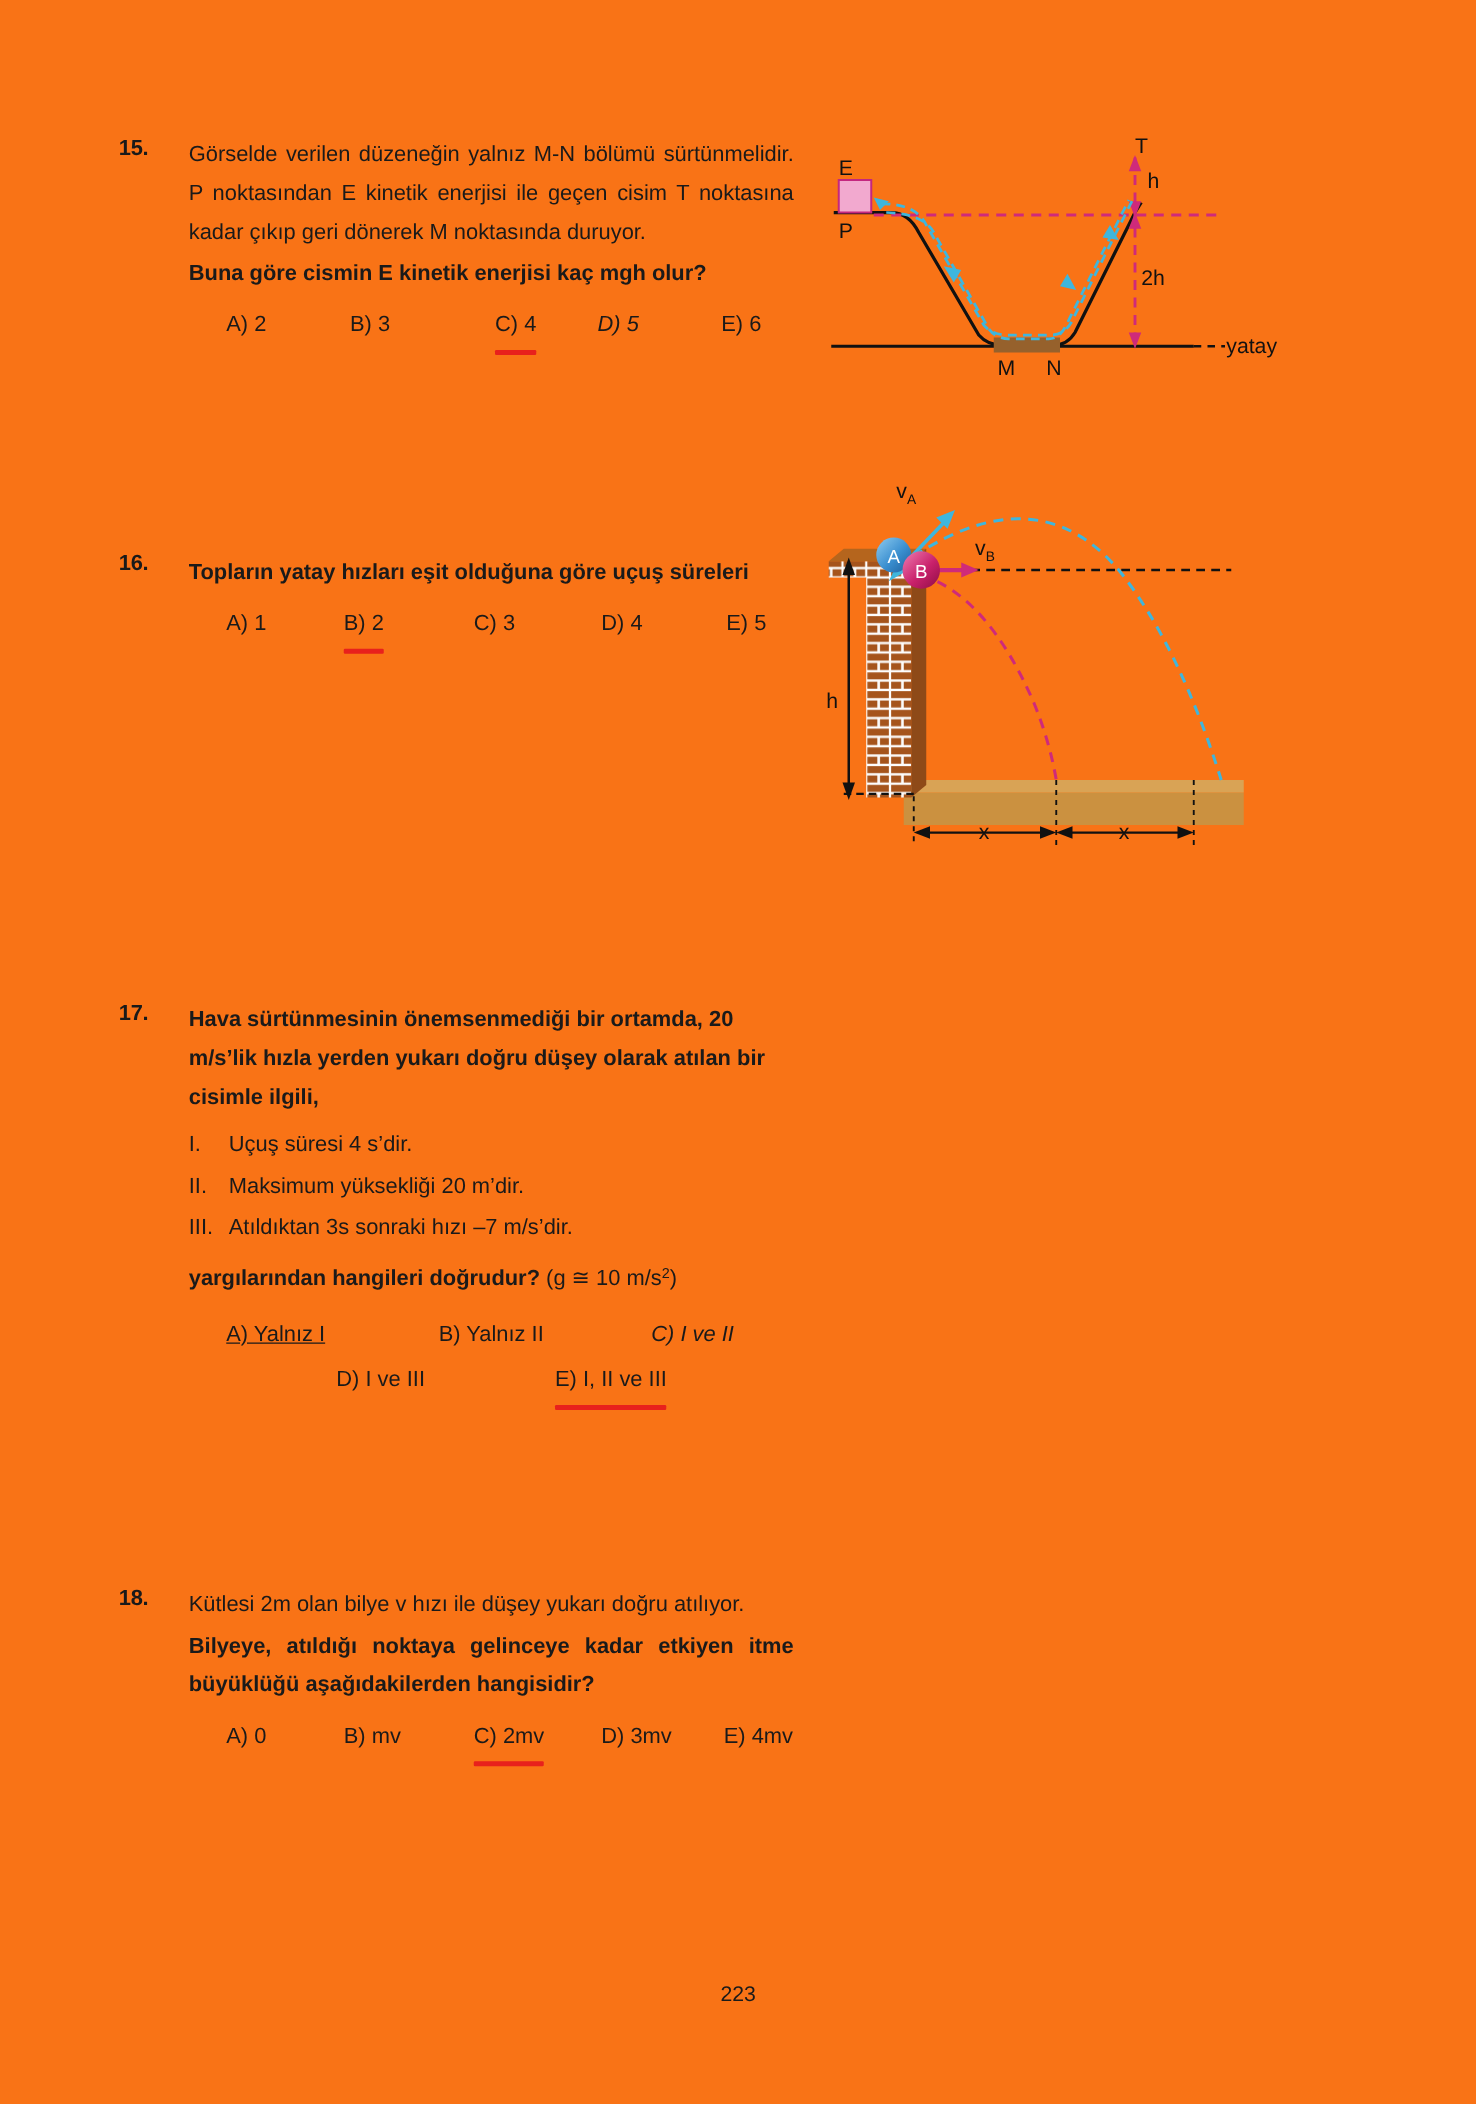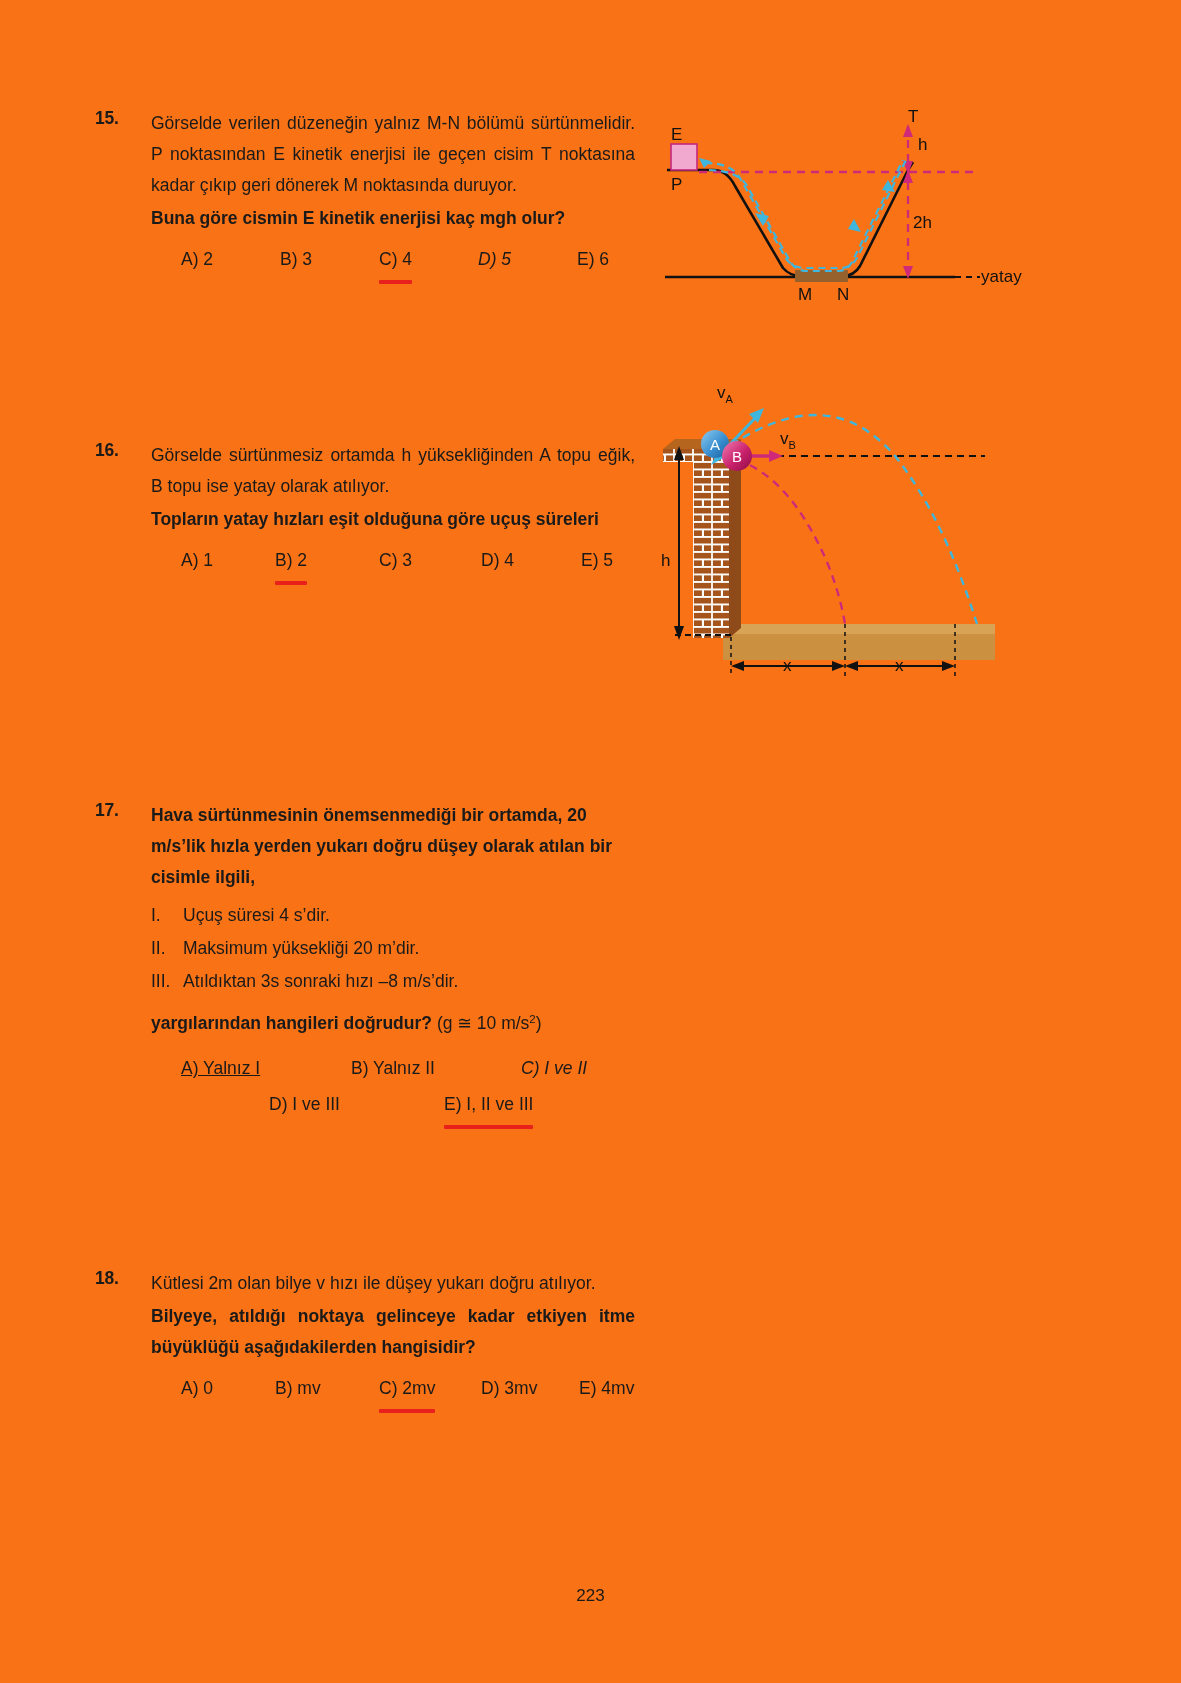--- a/index.html
+++ b/index.html
@@ -121,21 +121,21 @@
     <div class="qbody">
       <div class="stem">Görselde verilen düzeneğin yalnız M-N bölümü sürtünmelidir. P noktasından E kinetik enerjisi ile geçen cisim T noktasına kadar çıkıp geri dönerek M noktasında duruyor.</div>
       <div class="askline nojustify">Buna göre cismin E kinetik enerjisi kaç mgh olur?</div>
       <div class="options">
         <div class="opt" style="left:30px;">
           <span>A) 2</span>
         </div>
         <div class="opt" style="left:129px;">
           <span>B) 3</span>
         </div>
-        <div class="opt" style="left:228px;">
+        <div class="opt" style="left:245px;">
           <span>C) 4</span>
           <span class="underline-red"></span>
         </div>
         <div class="opt" style="left:327px;font-style:italic;">
           <span>D) 5</span>
         </div>
         <div class="opt" style="left:426px;">
           <span>E) 6</span>
         </div>
       </div>
@@ -187,21 +187,20 @@
       <text class="flab" x="258" y="128">2h</text>
       <text class="flab" x="143" y="200">M</text>
       <text class="flab" x="182" y="200">N</text>
       <text class="flab" x="326" y="182">yatay</text>
     </svg>
   </div>
 
   <div class="qblock" style="left:95px; top:440px; width:540px;">
     <div class="qnum">16.</div>
     <div class="qbody">
-      <div class="stem">Görselde sürtünmesiz ortamda h yüksekliğinden A topu eğik, B topu ise yatay olarak atılıyor.</div>
       <div class="askline">Topların yatay hızları eşit olduğuna göre uçuş süreleri</div>
       <div class="options">
         <div class="opt" style="left:30px;">
           <span>A) 1</span>
         </div>
         <div class="opt" style="left:124px;">
           <span>B) 2</span>
           <span class="underline-red"></span>
         </div>
         <div class="opt" style="left:228px;">
@@ -302,21 +301,21 @@
         <div class="romanrow">
           <span class="rl">I.</span>
           <span>Uçuş süresi 4 s’dir.</span>
         </div>
         <div class="romanrow">
           <span class="rl">II.</span>
           <span>Maksimum yüksekliği 20 m’dir.</span>
         </div>
         <div class="romanrow">
           <span class="rl">III.</span>
-          <span>Atıldıktan 3s sonraki hızı –8 m/s’dir.</span>
+          <span>Atıldıktan 3s sonraki hızı –7 m/s’dir.</span>
         </div>
       </div>
       <div class="askline nojustify" style="margin-top:6px;">
         <span>yargılarından hangileri doğrudur?</span>
         <span style="font-weight:normal;">(g ≅ 10 m/s</span><sup class="ss" style="font-weight:normal;">2</sup><span style="font-weight:normal;">)</span>
       </div>
       <div class="options" style="margin-top:14px;">
         <div class="opt" style="left:30px;text-decoration:underline;">
           <span>A) Yalnız I</span>
         </div>

